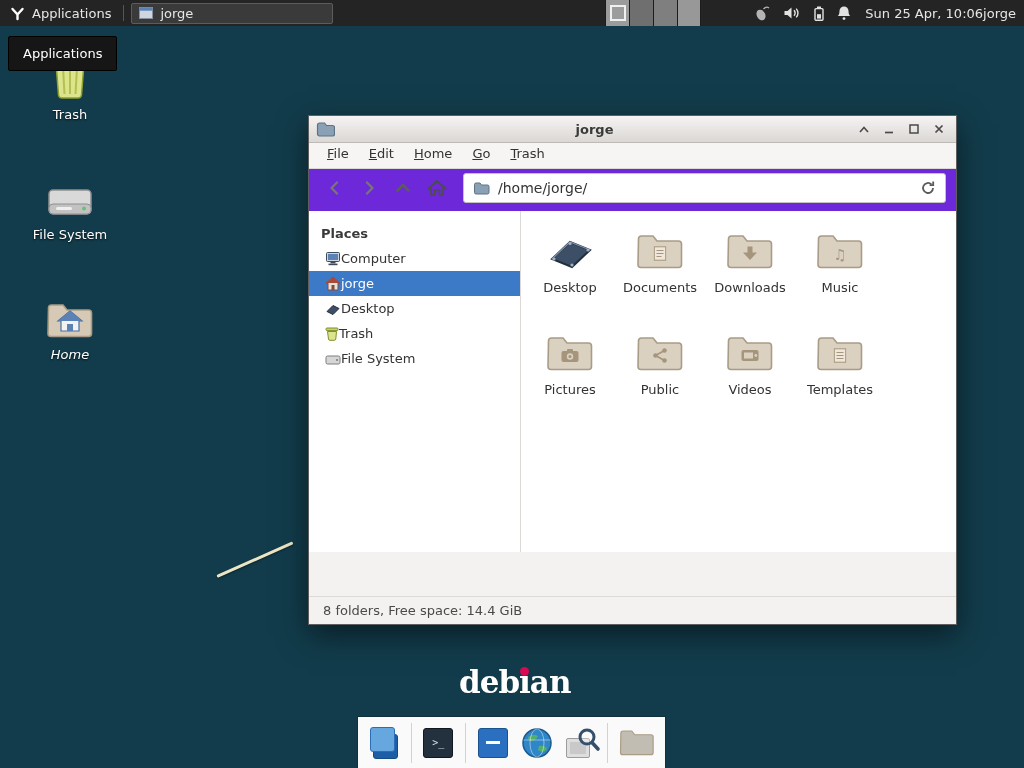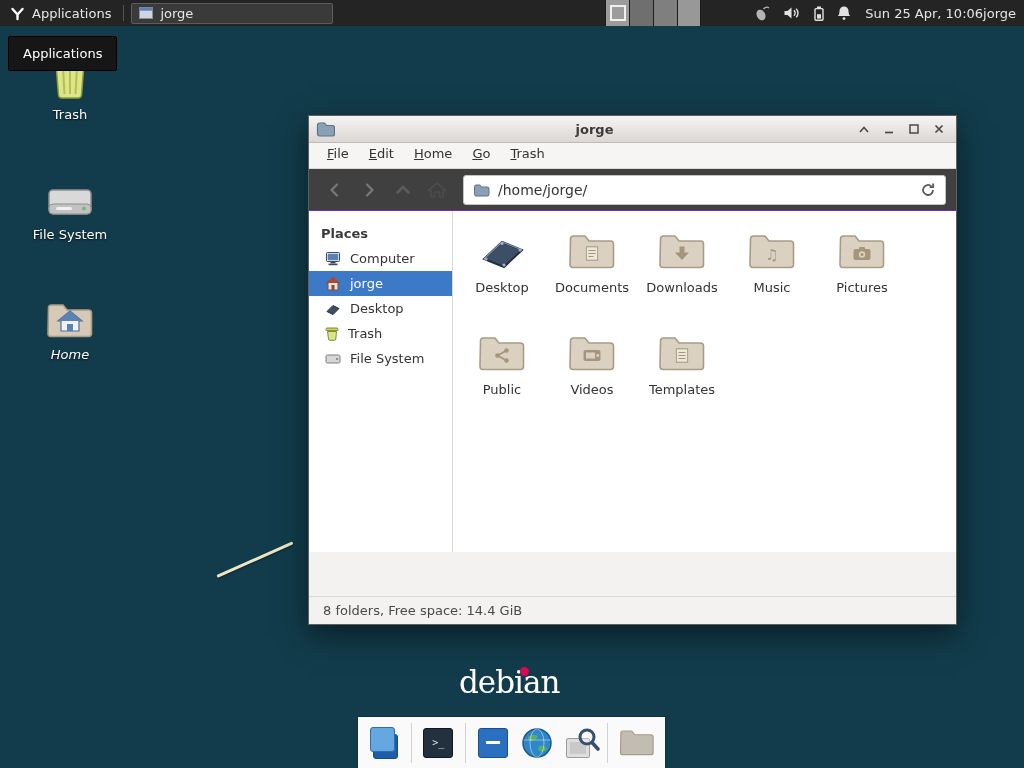--- a/index.html
+++ b/index.html
@@ -47,47 +47,47 @@
             box-shadow:0 10px 28px rgba(0,0,0,.5); z-index:40; }
   .titlebar { height:27px; background:linear-gradient(#f6f4f3,#dad7d4);
               border-bottom:1px solid #bdbab7; display:flex; align-items:center; padding:0 7px; }
   .tb-title { flex:1; text-align:center; font-weight:bold; font-size:13px; color:#3a3a3a; }
   .tb-btns { display:flex; gap:5px; }
   .tb-btn { width:20px; height:20px; display:grid; place-items:center; border-radius:2px; }
   .menubar { height:26px; background:#f6f5f4; border-bottom:1px solid #dcd9d6;
              display:flex; align-items:flex-start; padding:0 8px; font-size:13px; color:#333; }
   .menu-item { padding:3px 10px; }
   .menu-item::first-letter { text-decoration:underline; }
-  .toolbar { height:42px; background:#404040; border-bottom:1px solid #6d28d9;
+  .toolbar { height:42px; background:#6d28d9; border-bottom:4px solid #6d28d9;
              display:flex; align-items:center; padding:0 10px; gap:2px; }
   .nav-btn { width:32px; height:30px; display:grid; place-items:center; border-radius:3px; }
   .locbar { flex:1; height:30px; background:#fff; border:1px solid #c6c3c0; border-radius:3px;
             margin-left:8px; display:flex; align-items:center; padding:0 9px; gap:8px;
             font-size:14px; color:#333; }
   .loc-text { flex:1; }
   .win-body { flex:1; display:flex; min-height:0; }
-  .sidebar { width:144px; background:#fff; border-right:1px solid #dcd9d6; padding-top:8px;
+  .sidebar { width:212px; background:#fff; border-right:1px solid #dcd9d6; padding-top:8px;
              font-size:13px; color:#333; }
   .side-header { font-weight:bold; padding:7px 12px 5px; color:#3a3a3a; }
-  .side-item { display:flex; align-items:center; gap:9px; padding:5px 10px 5px 16px; }
+  .side-item { display:flex; align-items:flex-end; gap:0; padding:5px 10px 5px 16px; }
   .side-item.selected { background:#3c79c7; color:#fff; }
   .files { flex:1; background:#fff; padding:10px 4px; display:flex; flex-wrap:wrap;
            align-content:flex-start; }
   .file { width:90px; height:102px; display:flex; flex-direction:column; align-items:center;
           padding-top:8px; font-size:13px; color:#333; }
   .fico { width:52px; height:44px; position:relative; display:grid; place-items:center; }
   .emblem { position:absolute; left:50%; top:58%; transform:translate(-50%,-50%);
             color:#a5957c; font-size:15px; line-height:1; }
   .flabel { margin-top:7px; text-align:center; }
   .statusbar { height:28px; background:#f3f2f1; border-top:1px solid #dcd9d6; display:flex;
                align-items:center; padding:0 14px; font-size:13px; color:#4a4a4a;margin-top:44px; }
 
   
   .wordmark { position:absolute; left:459px; top:664px; color:#fff; font-size:31px;
-              font-weight:normal; letter-spacing:-1px; font-family:"DejaVu Serif","Liberation Serif",serif; }
+              font-weight:bold; letter-spacing:-1px; font-family:"DejaVu Serif","Liberation Serif",serif; }
   .wordmark .reddot { position:absolute; left:61px; top:3px; width:9px; height:9px;
                       border-radius:50%; background:#d70a53; }
   .dock { position:absolute; left:358px; top:717px; width:307px; height:51px; background:#fafafa;
           display:flex; align-items:center; padding:0 10px; gap:11px;
           box-shadow:0 0 0 1px rgba(0,0,0,.18); z-index:45; }
   .dock-sep { width:1px; height:40px; background:#d2d2d2; }
   .dock-ico { width:36px; height:38px; display:grid; place-items:center; position:relative; }
   .pane-back { position:absolute; right:2px; bottom:3px; width:25px; height:25px;
                background:#1d5fa6; border-radius:3px; border:1px solid #154a84; }
   .pane-front { position:absolute; left:2px; top:3px; width:25px; height:25px;

